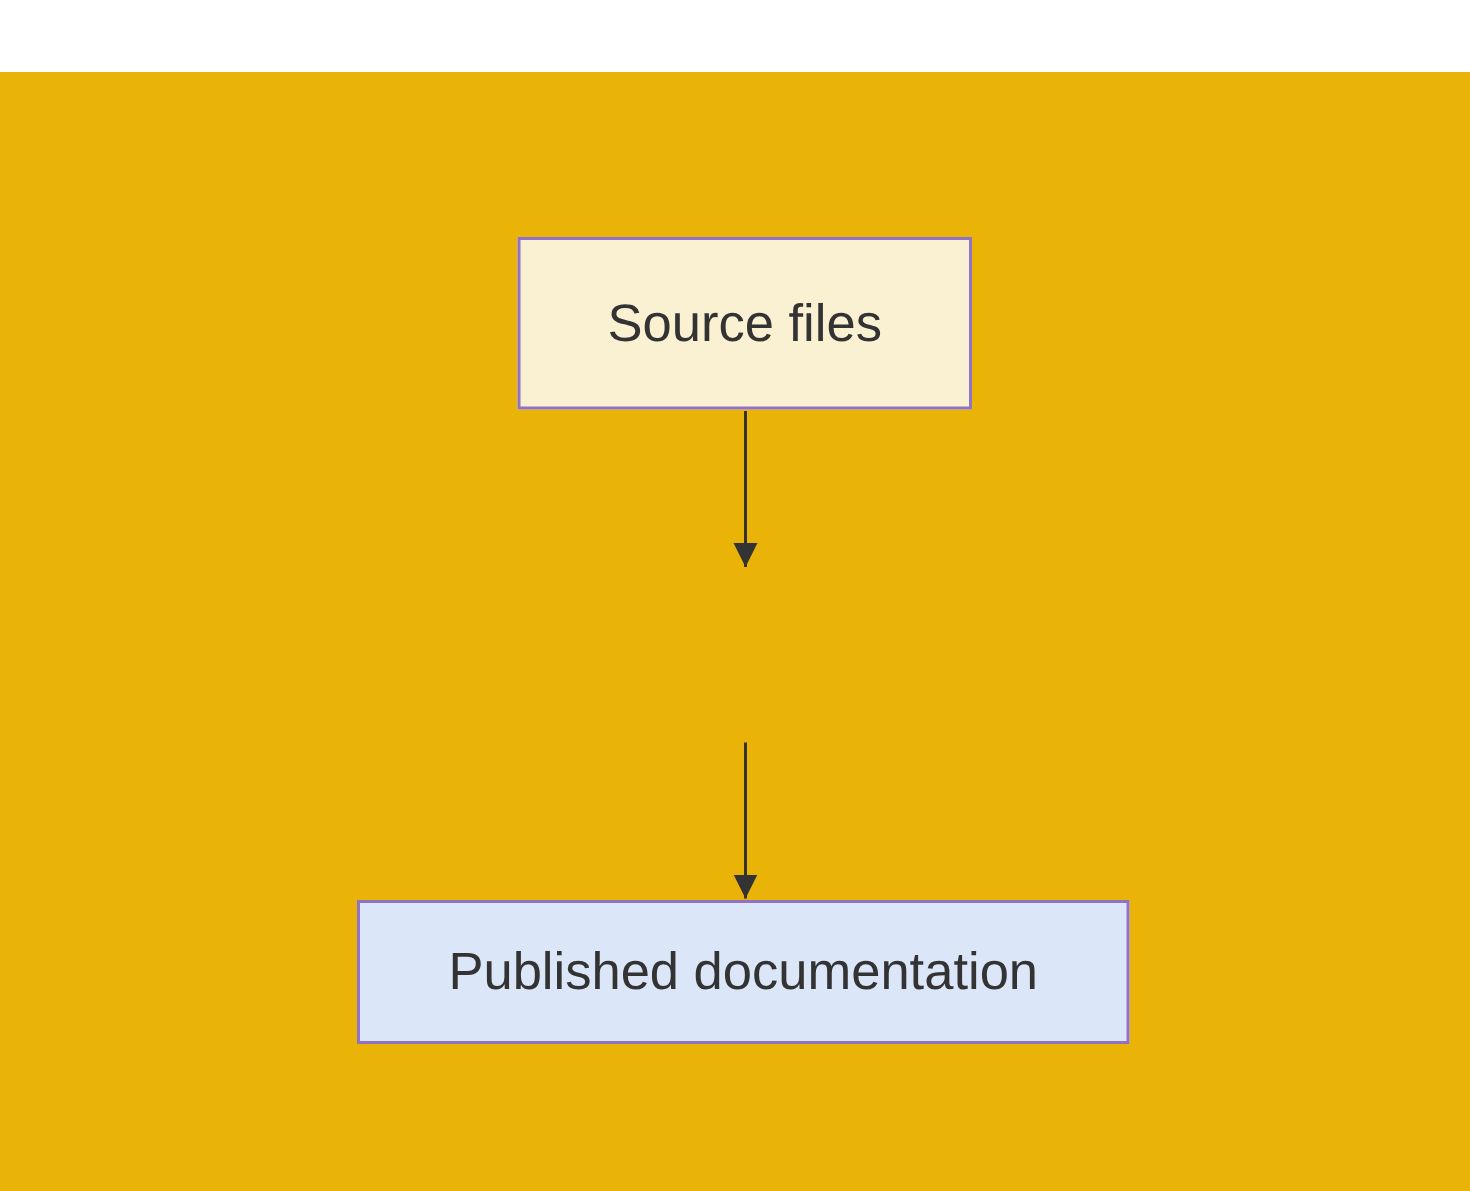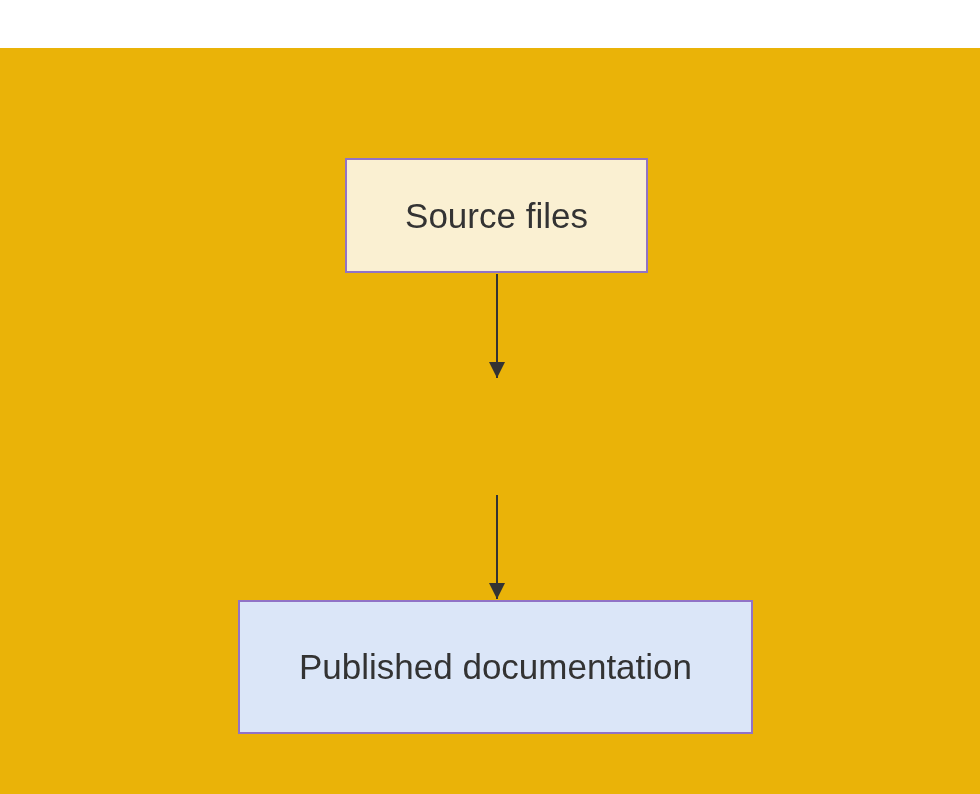--- a/index.html
+++ b/index.html
@@ -52,21 +52,21 @@
   .node-openapi {
     left: 282px;
     top: 331px;
     width: 430px;
     height: 115px;
   }
   .node-published {
     left: 238px;
     top: 552px;
     width: 515px;
-    height: 134px;
+    height: 96px;
   }
 </style>
 </head>
 <body>
 
 <div class="canvas" style="background-color: #eab308; margin-top: 48px;">
 
   <svg class="edges-layer" viewBox="0 0 980 794">
     <defs>
       <marker id="arrowhead" viewBox="0 0 10 10" refX="10" refY="5" markerWidth="16" markerHeight="20" markerUnits="userSpaceOnUse" orient="auto">

